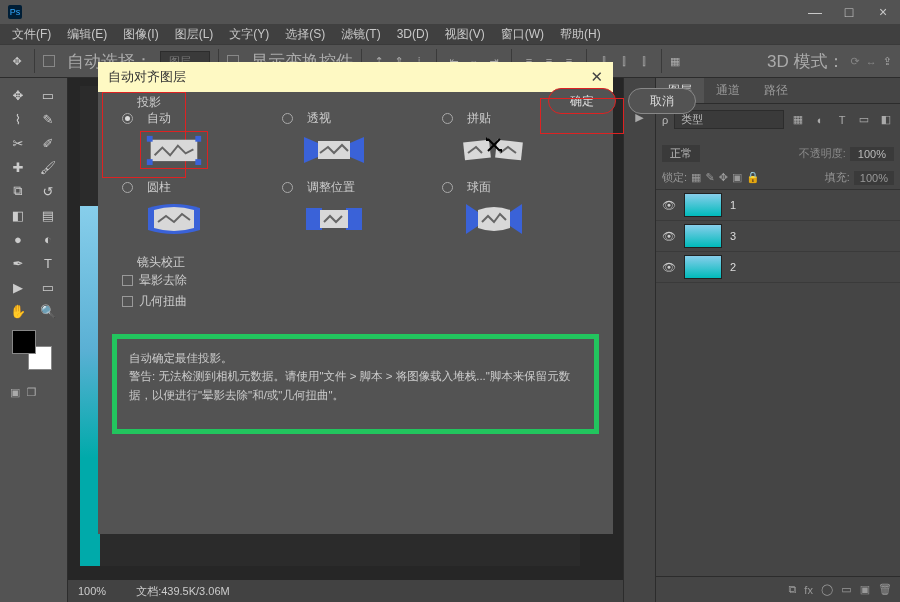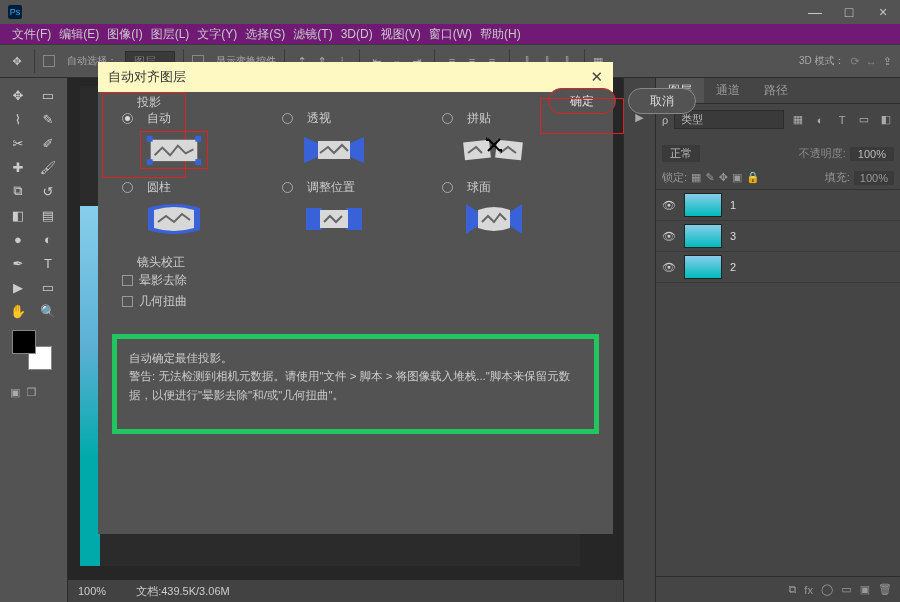--- a/index.html
+++ b/index.html
@@ -1,31 +1,31 @@
 <!DOCTYPE html>
 <html><head>
 <meta charset="utf-8">
 <style>
 * { margin: 0; padding: 0; box-sizing: border-box; font-family: "Microsoft YaHei", Arial, sans-serif; }
 body { width: 900px; height: 602px; background: #535353; color: #c8c8c8; overflow: hidden; position: relative; font-size: 11px; }
 
 
 .titlebar { height: 24px; background: #535353; display: flex; align-items: center; padding: 0 8px; }
 .titlebar .logo { width: 14px; height: 14px; background: #001e36; color: #31a8ff; display: flex; align-items: center; justify-content: center; font-size: 9px; font-weight: normal; border-radius: 2px; }
-.menubar { height: 20px; background: #701a75; display: flex; align-items: center; gap: 0; padding-left: 8px; color: #c8c8c8; font-size: 12px; }
+.menubar { height: 20px; background: #404040; display: flex; align-items: center; gap: 8px; padding-left: 8px; color: #c8c8c8; font-size: 12px; }
 .menubar span { padding: 0 4px; }
 .winctrls { position: absolute; right: 6px; top: 4px; display: flex; gap: 12px; color: #c8c8c8; font-size: 14px; }
 .winctrls span { width: 22px; text-align: center; }
 
 
 .optionsbar { height: 34px; background: #535353; border-top: 1px solid #3a3a3a; border-bottom: 1px solid #2c2c2c; display: flex; align-items: center; padding: 0 8px; gap: 8px; }
 .opt-move { width: 18px; height: 18px; display: inline-flex; align-items: center; justify-content: center; }
 .opt-chk { width: 12px; height: 12px; border: 1px solid #888; display: inline-block; margin-right: 4px; }
 .opt-sep { width: 1px; height: 24px; background: #3a3a3a; }
-.opt-label { color: #aaa; font-size: 10px; }
+.opt-label { color: #aaa; font-size: 17px; }
 .opt-drop { background: #3a3a3a; border: 1px solid #2c2c2c; padding: 2px 18px 2px 8px; color: #7a7a7a; font-size: 11px; position: relative; }
 .align-icons { display: flex; gap: 2px; }
 .align-icons span { width: 18px; height: 18px; display: inline-flex; align-items: center; justify-content: center; color: #aaa; }
 .opt-right { margin-left: auto; display: flex; gap: 6px; align-items: center; }
 
 
 .main { display: flex; height: calc(602px - 24px - 20px - 34px - 0px); }
 
 
 .toolbox { width: 68px; background: #535353; padding: 6px 4px; display: flex; flex-direction: column; gap: 2px; border-right: 1px solid #2c2c2c; }

